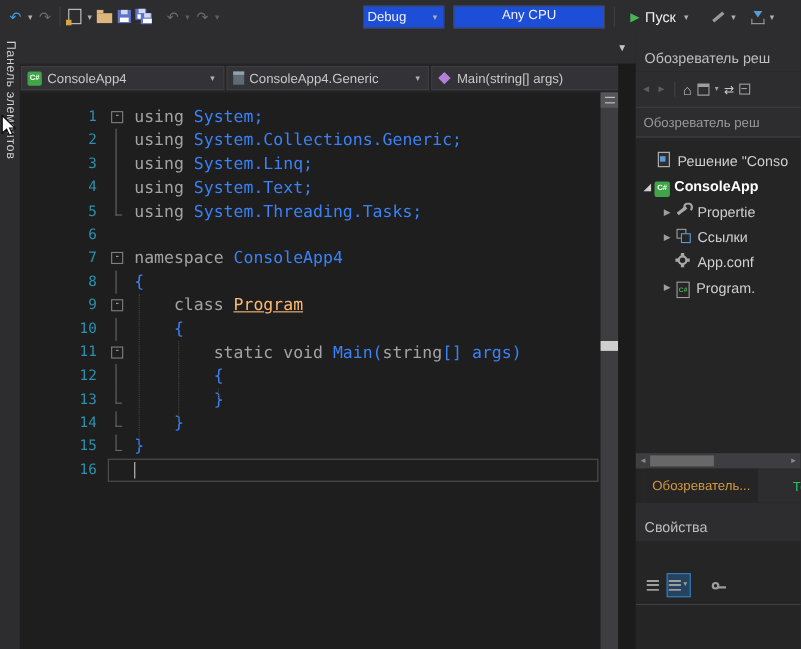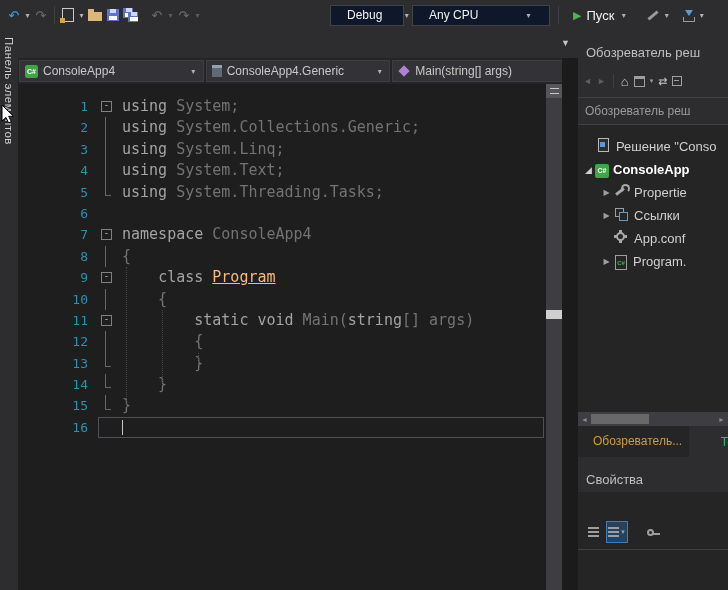--- a/index.html
+++ b/index.html
@@ -15,24 +15,24 @@
   .npage:after{content:"";position:absolute;left:-3px;bottom:-2px;width:5px;height:5px;background:#d9a33d;}
   .folder{width:14px;height:9px;background:#dcb67a;position:relative;margin-top:3px;}
   .folder:before{content:"";position:absolute;top:-3px;left:0;width:6px;height:3px;background:#dcb67a;}
   .floppy{width:12px;height:12px;background:#5f74c9;position:relative;flex:none;}
   .floppy:before{content:"";position:absolute;left:3px;top:0;width:6px;height:4px;background:#cfd9f5;}
   .floppy:after{content:"";position:absolute;left:2px;bottom:1px;width:8px;height:4px;background:#fff;}
   .saveall{position:relative;width:16px;height:15px;}
   .saveall .floppy{position:absolute;width:10px;height:10px;}
   .saveall .f2{left:0;top:0;}
   .saveall .f3{left:5px;top:4px;}
-  .combo{height:21px;background:#0f172a;border:1px solid #434346;color:#f1f1f1;font-size:12px;display:flex;align-items:center;padding:0 16px;box-sizing:border-box;flex:none;gap:20px;}
+  .combo{height:21px;background:#1d4ed8;border:1px solid #434346;color:#f1f1f1;font-size:12px;display:flex;align-items:center;padding:0 3px;box-sizing:border-box;flex:none;gap:20px;}
   .combo .caret{margin-left:auto;}
   .combo.debug{margin-left:128px;width:74px;}
-  .combo.cpu{margin-left:8px;width:138px;}
+  .combo.cpu{margin-left:8px;width:138px;flex-direction:column;}
   .startbtn{margin-left:10px;display:flex;align-items:center;gap:5px;flex:none;}
   .play{color:#47b653;font-size:11px;}
   .slabel{color:#f1f1f1;font-size:13px;}
   .x1{width:12px;height:3px;background:#9a9a9a;transform:rotate(-40deg);}
   .x2{position:relative;width:13px;height:13px;}
   .x2 .arr{position:absolute;left:3px;top:1px;width:0;height:0;border-left:4px solid transparent;border-right:4px solid transparent;border-top:6px solid #569cd6;}
   .x2 .tray{position:absolute;left:1px;bottom:0;width:10px;height:4px;border:1px solid #9a9a9a;border-top:none;}
   .ml16{margin-left:16px;}.ml8{margin-left:8px;}
   
   .toolbox-strip{position:absolute;left:0;top:30px;width:18px;height:560px;background:#2d2d30;}
@@ -57,21 +57,21 @@
   
   .editor{position:absolute;left:18px;top:84px;width:528px;height:506px;background:#1e1e1e;padding-top:12px;box-sizing:border-box;overflow:hidden;}
   .cl{display:flex;height:21.4px;position:relative;}
   .ln{width:80px;flex:none;text-align:right;padding-right:10px;box-sizing:border-box;color:#2b91af;font-family:"DejaVu Sans Mono",monospace;font-size:13px;line-height:21.4px;}
   .om{width:18px;flex:none;position:relative;}
   .om-box{position:absolute;left:3px;top:5px;width:9px;height:9px;border:1px solid #808080;background:#1e1e1e;color:#c8c8c8;font-family:"DejaVu Sans Mono",monospace;font-size:9px;line-height:7px;text-align:center;}
   .om-line{position:absolute;left:7px;top:0;bottom:0;border-left:1px solid #666;}
   .om-endline{bottom:7px;}
   .om-tick{position:absolute;left:7px;bottom:7px;width:6px;border-bottom:1px solid #666;}
   .ct{font-family:"DejaVu Sans Mono",monospace;font-size:15px;line-height:21.4px;white-space:pre;padding-left:6px;}
-  .s-k{color:#a3a3a3;}.s-d{color:#737373;}.s-t{color:#fdba74;text-decoration:underline;}
+  .s-k{color:#a3a3a3;}.s-d{color:#3b82f6;}.s-t{color:#fdba74;text-decoration:underline;}
   .curbox{position:absolute;left:80px;right:2px;top:0;bottom:0;border:1px solid #4f4f55;}
   .caret-i{position:absolute;left:104px;top:3px;bottom:3px;width:1px;background:#c8c8c8;}
   .g{position:absolute;width:0;border-left:1px dotted #464647;}
   .g1{left:108px;top:183px;height:140px;}
   .g2{left:144px;top:226px;height:75px;}
   .g3{left:180px;top:269px;height:11px;}
   
   .vscroll{position:absolute;left:546px;top:84px;width:16px;height:506px;background:#3e3e42;}
   .splitgrip{height:14px;display:flex;align-items:center;justify-content:center;background:#55555a;}
   .splitgrip i{width:9px;height:4px;border-top:1px solid #c8c8c8;border-bottom:1px solid #c8c8c8;}

